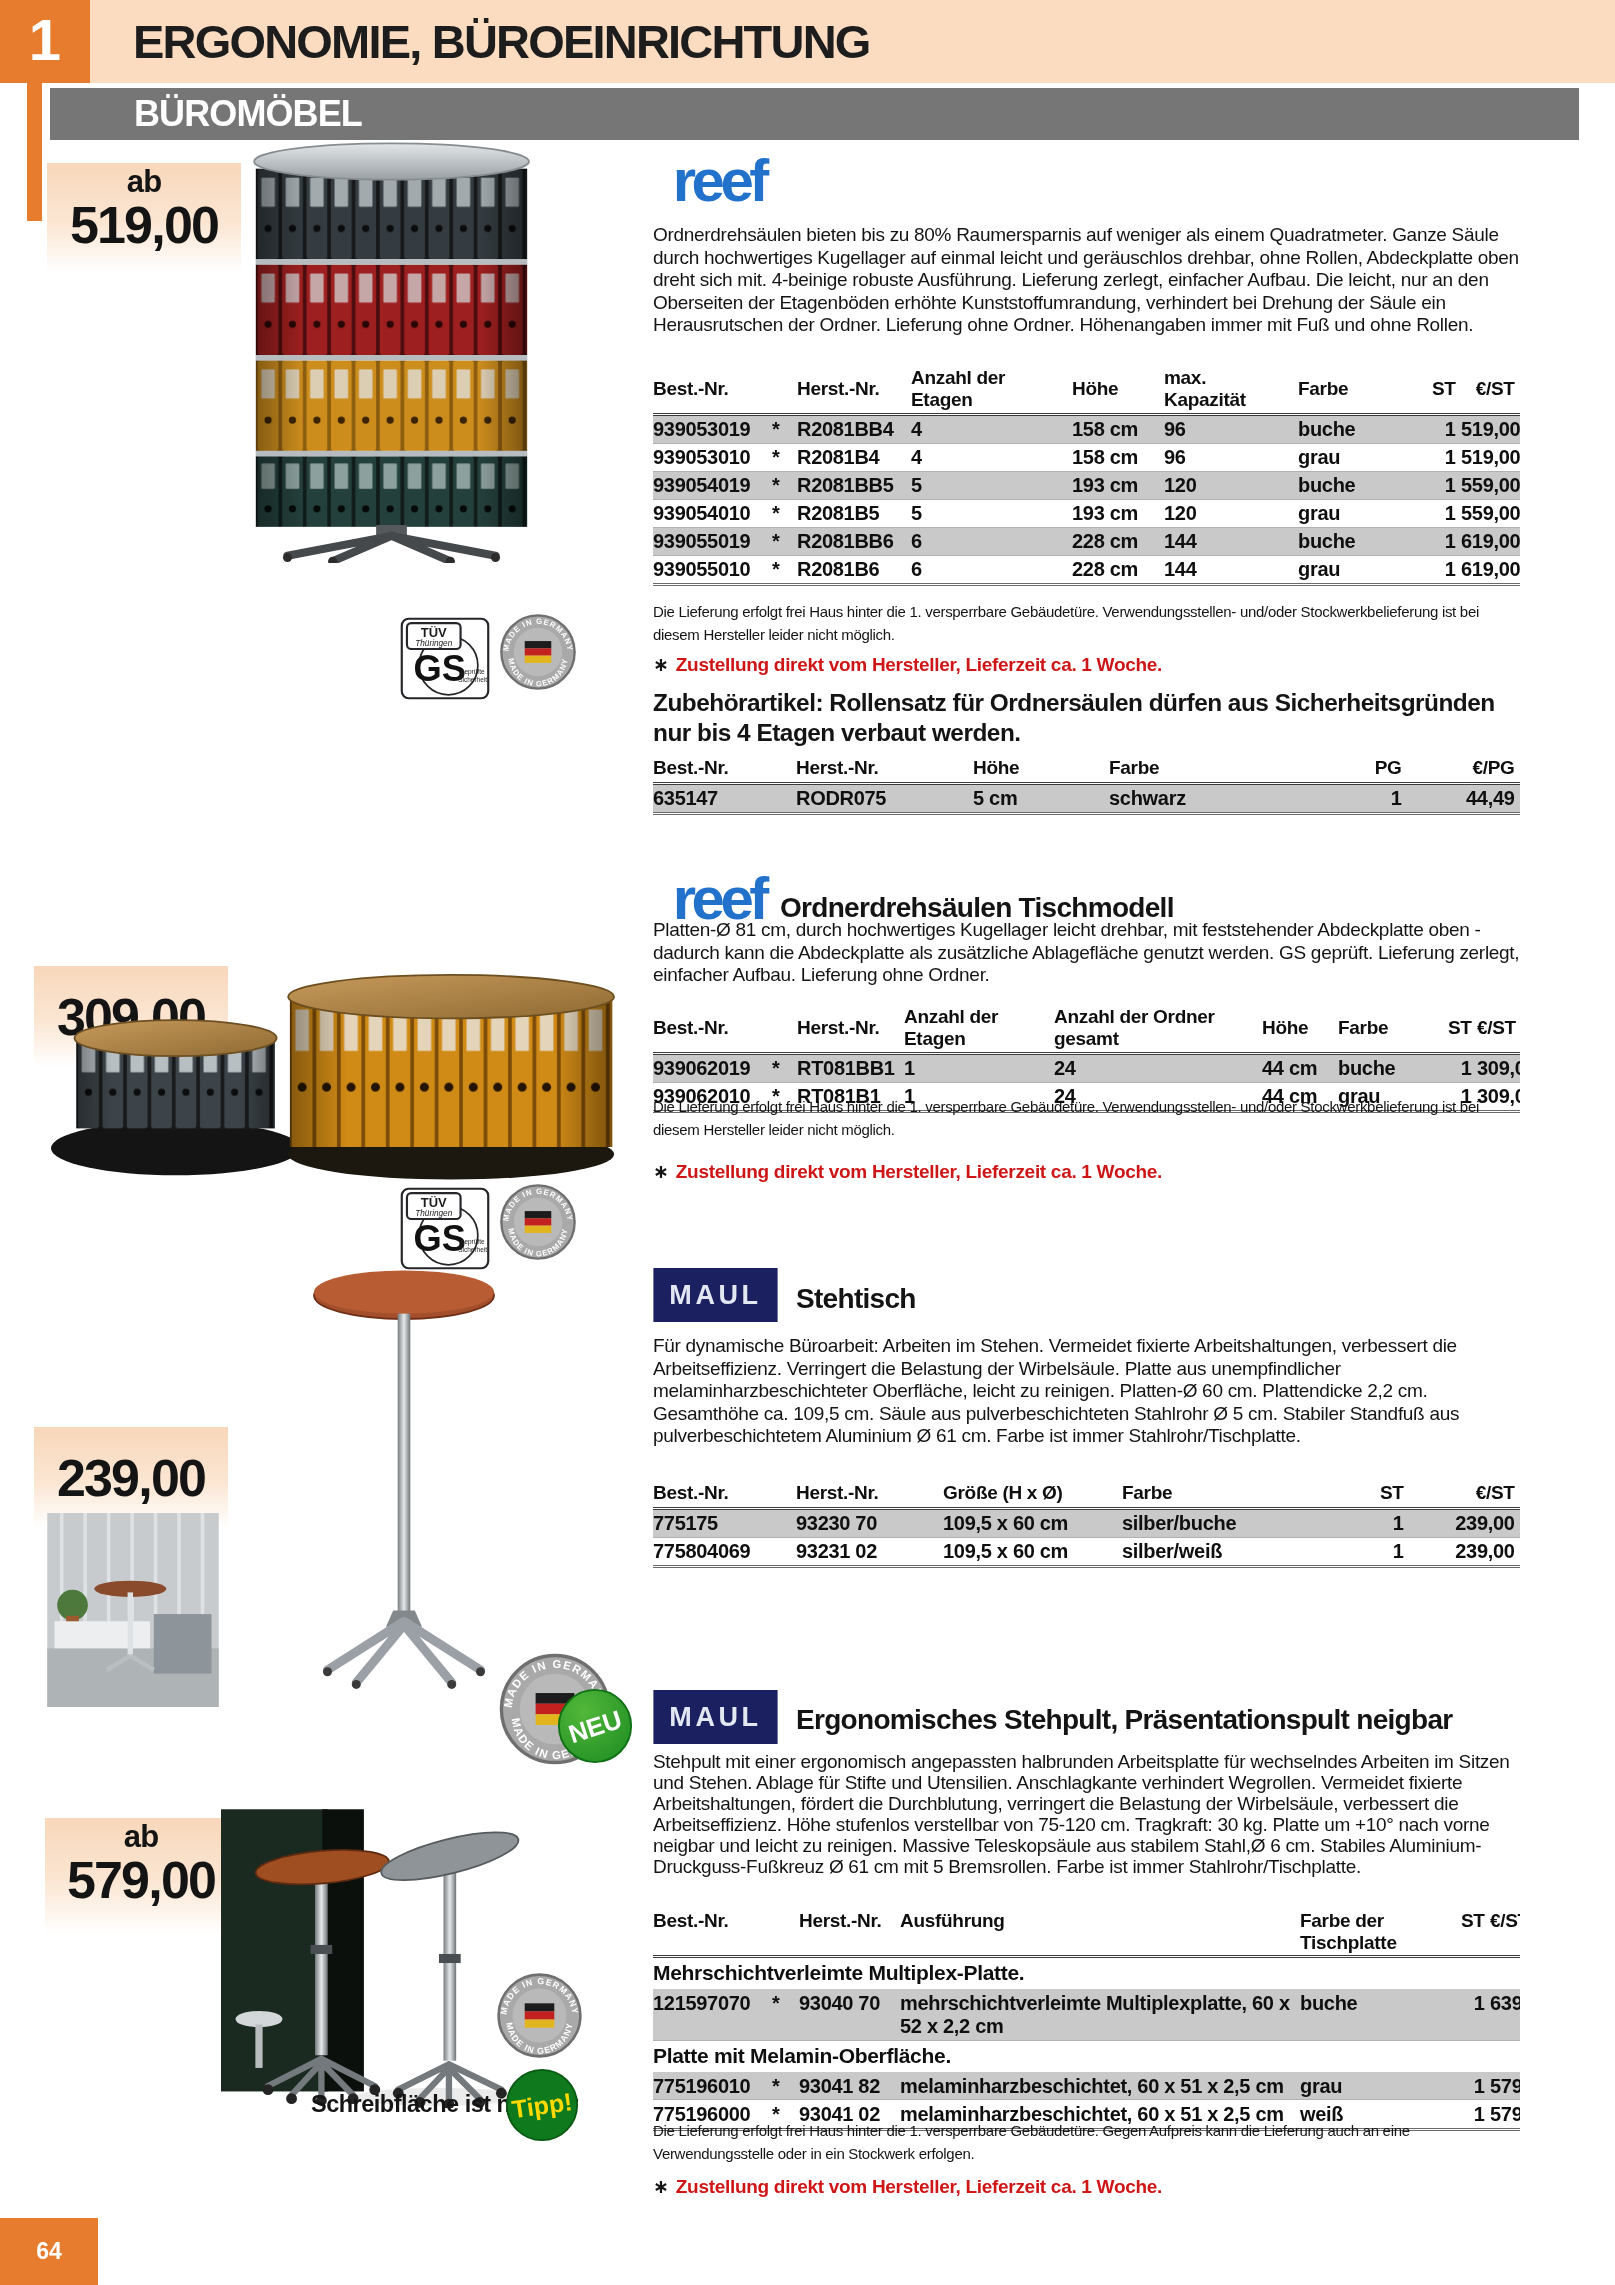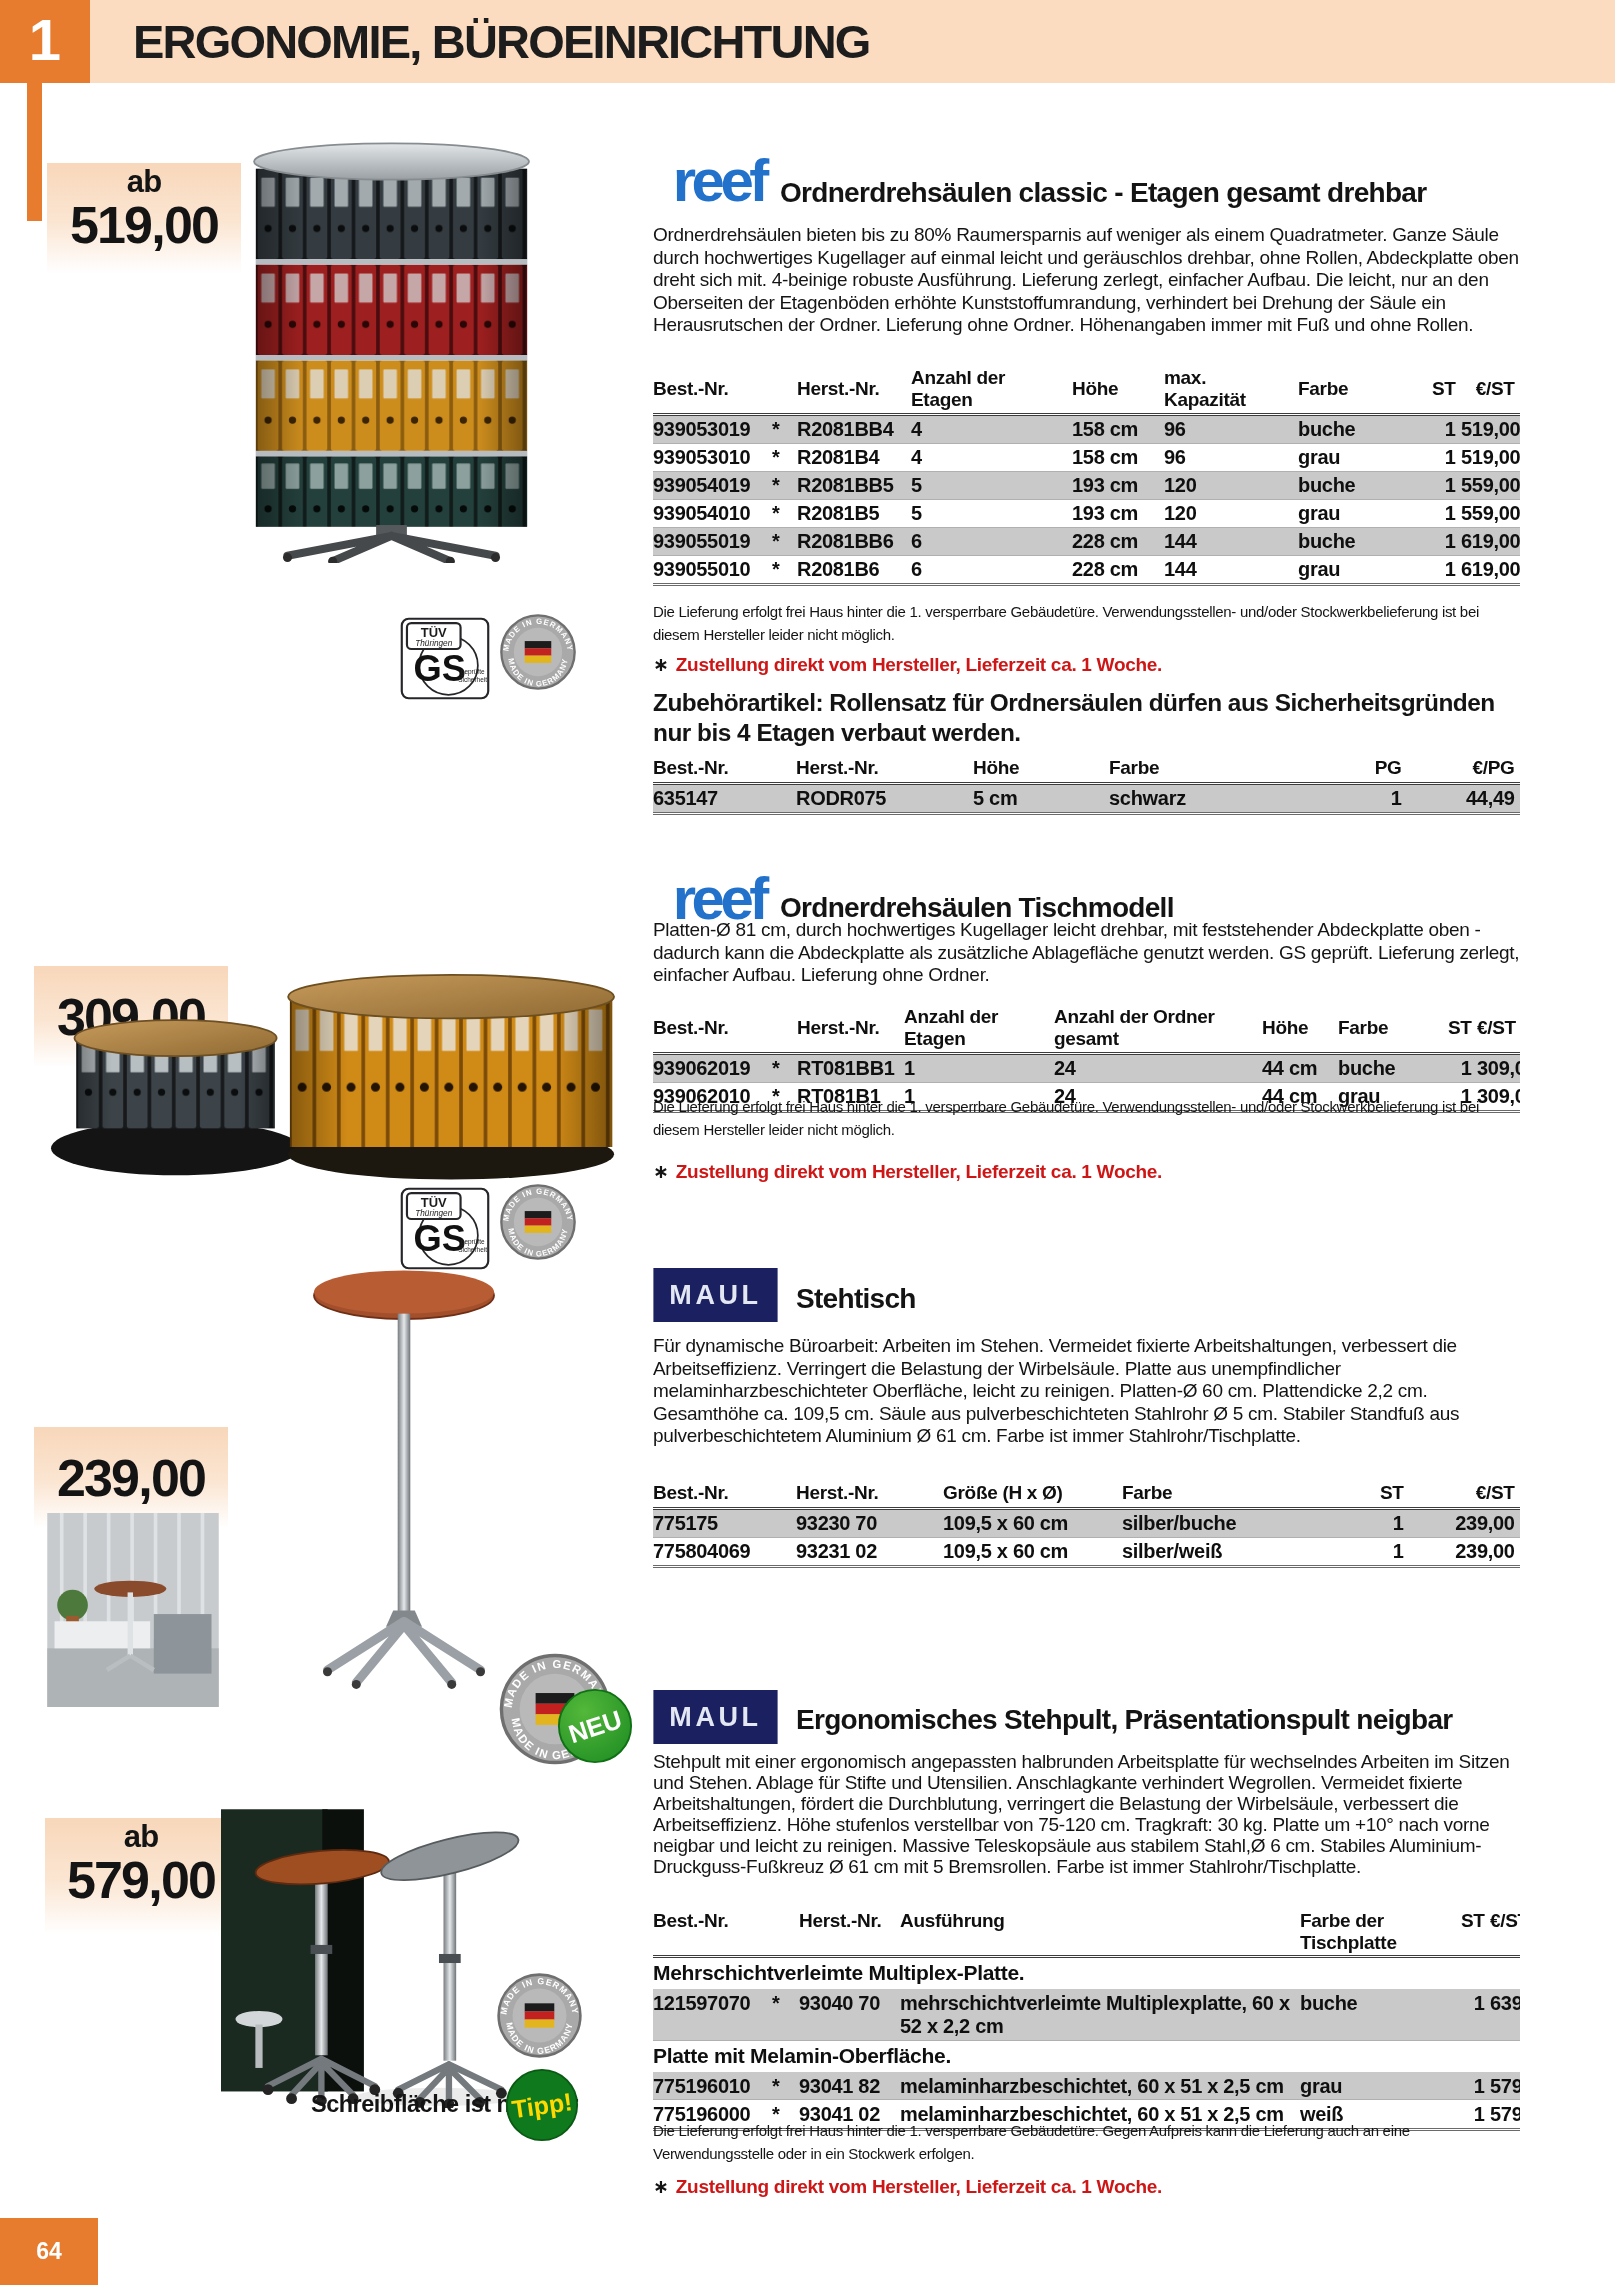--- a/index.html
+++ b/index.html
@@ -119,20 +119,23 @@
 </svg>
 
 <div class="page">
 
   <div class="abs chapter-tab">
     <span>1</span></div>
   <div class="abs chapter-band">
     <span>ERGONOMIE, BÜROEINRICHTUNG</span>
     </div>
   <div class="abs orange-strip"></div>
+  <div class="abs category-band">
+    <span>BÜROMÖBEL</span>
+    </div>
 
   <div class="price" style="left:47px;top:163px;width:194px;height:110px">
     <div class="ab">ab</div>
     <div class="pval">519,00</div>
   </div>
 
   <svg class="abs" style="left:224px;top:138px" width="335" height="425" viewBox="0 0 370 470">
     <rect x="35" y="34" width="300" height="100" fill="url(#pbDark)"></rect>
     <rect x="35" y="140" width="300" height="100" fill="url(#pbRed)"></rect>
     <rect x="35" y="246" width="300" height="100" fill="url(#pbYel)"></rect>
@@ -169,21 +172,20 @@
     <rect x="33" y="54.6" width="34" height="9.4" fill="#e2b51e"></rect>
     <path id="m1t" d="M12 52 A38 38 0 0 1 88 52" fill="none"></path>
     <path id="m1b" d="M12 56 A38 38 0 0 0 88 56" fill="none"></path>
     <text font-size="10" font-weight="bold" fill="#fff" letter-spacing="1.2"><textPath href="#m1t" startOffset="50%" text-anchor="middle">MADE IN GERMANY</textPath></text>
     <text font-size="10" font-weight="bold" fill="#fff" letter-spacing="1.2"><textPath href="#m1b" startOffset="50%" text-anchor="middle">MADE IN GERMANY</textPath></text>
   </svg>
 
   <svg class="abs" style="left:671px;top:143px" width="100" height="80" viewBox="0 0 110 88">
     <text x="2" y="64" font-size="66" font-weight="900" letter-spacing="-5" fill="#2271cb">reef</text>
   </svg>
-  <div class="ptitle" style="left:780px;top:177px">Ordnerdrehsäulen classic - Etagen gesamt drehbar</div>
   <div class="para" style="left:653px;top:224px;width:870px">Ordnerdrehsäulen bieten bis zu 80% Raumersparnis auf weniger als einem Quadratmeter. Ganze Säule durch hochwertiges Kugellager auf einmal leicht und geräuschlos drehbar, ohne Rollen, Abdeckplatte oben dreht sich mit. 4-beinige robuste Ausführung. Lieferung zerlegt, einfacher Aufbau. Die leicht, nur an den Oberseiten der Etagenböden erhöhte Kunststoffumrandung, verhindert bei Drehung der Säule ein Herausrutschen der Ordner. Lieferung ohne Ordner. Höhenangaben immer mit Fuß und ohne Rollen.</div>
 
   <div class="tbl cols1" style="left:653px;top:365px">
     <div class="tr hd">
       <span class="c">Best.-Nr.</span>
       <span class="c"></span>
       <span class="c">Herst.-Nr.</span>
       <span class="c">Anzahl der Etagen</span>
       <span class="c">Höhe</span>
       <span class="c">max. Kapazität</span>

